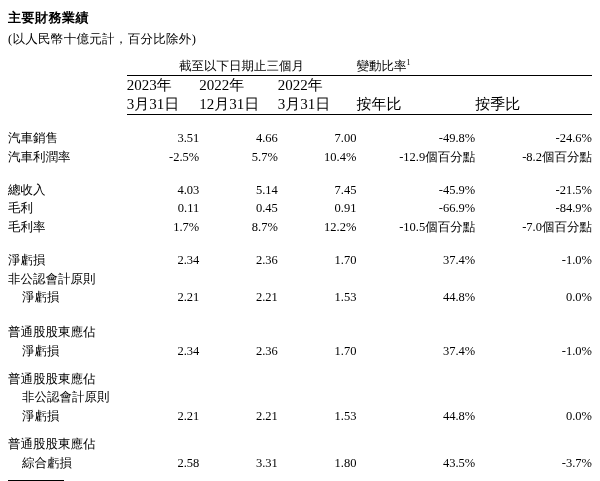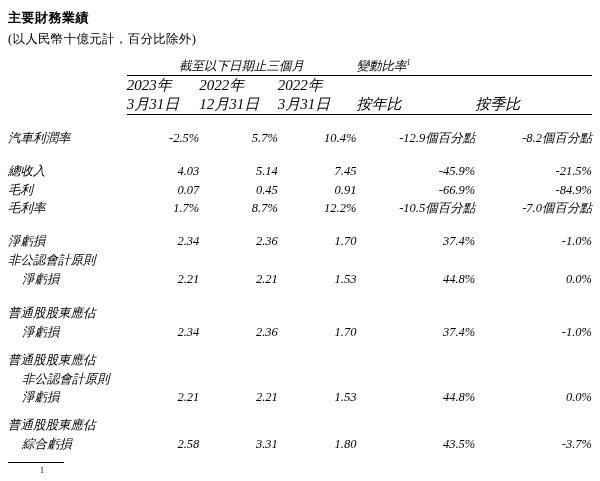--- a/index.html
+++ b/index.html
@@ -31,21 +31,20 @@
     font-size: 12.5px;
     margin: 4px 0 0 8px;
     letter-spacing: 0.3px;
   }
   table.fin {
     width: 584px;
     margin: 10px 0 0 8px;
     border-collapse: collapse;
     font-size: 12.5px;
     table-layout: fixed;
-    font-style: italic;
   }
   table.fin td, table.fin th {
     padding: 0;
     vertical-align: bottom;
     font-weight: normal;
   }
   col.c-label { width: 118px; }
   col.c-n1 { width: 72px; }
   col.c-n2 { width: 78px; }
   col.c-n3 { width: 78px; }
@@ -182,41 +181,49 @@
         <td colspan="2">
             <div class="rule"></div>
           </td>
       </tr>
     </tbody>
     <tbody id="rows-body">
         <tr class="spacer-md">
           <td colspan="6"></td>
         </tr>
         <tr>
+          <td class="rowlabel">汽車銷售</td>
+          <td class="num">3.51</td>
+          <td class="num">4.66</td>
+          <td class="num">7.00</td>
+          <td class="num">-49.8%</td>
+          <td class="num">-24.6%</td>
+        </tr>
+        <tr>
           <td class="rowlabel">汽車利潤率</td>
           <td class="num">-2.5%</td>
           <td class="num">5.7%</td>
           <td class="num">10.4%</td>
           <td class="num">-12.9個百分點</td>
           <td class="num">-8.2個百分點</td>
         </tr>
         <tr class="spacer-md">
           <td colspan="6"></td>
         </tr>
         <tr>
           <td class="rowlabel">總收入</td>
           <td class="num">4.03</td>
           <td class="num">5.14</td>
           <td class="num">7.45</td>
           <td class="num">-45.9%</td>
           <td class="num">-21.5%</td>
         </tr>
         <tr>
           <td class="rowlabel">毛利</td>
-          <td class="num">0.07</td>
+          <td class="num">0.11</td>
           <td class="num">0.45</td>
           <td class="num">0.91</td>
           <td class="num">-66.9%</td>
           <td class="num">-84.9%</td>
         </tr>
         <tr>
           <td class="rowlabel">毛利率</td>
           <td class="num">1.7%</td>
           <td class="num">8.7%</td>
           <td class="num">12.2%</td>

